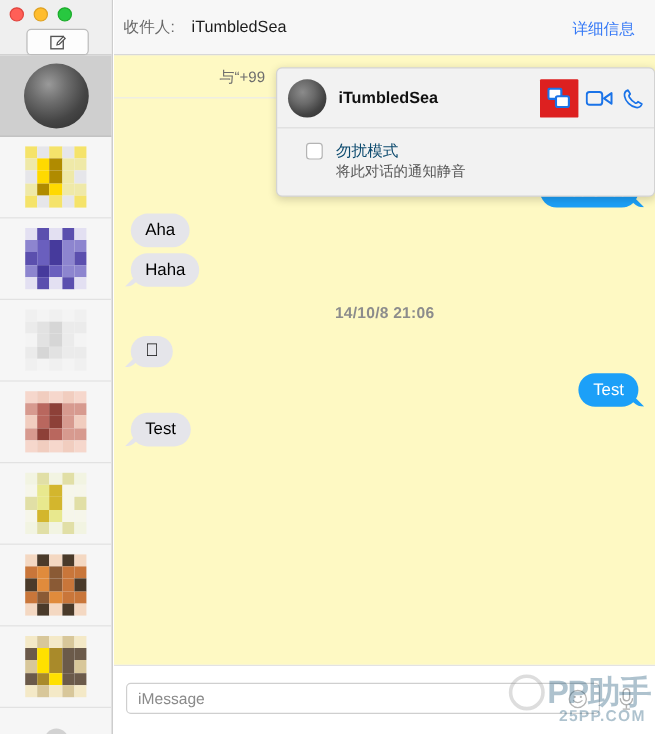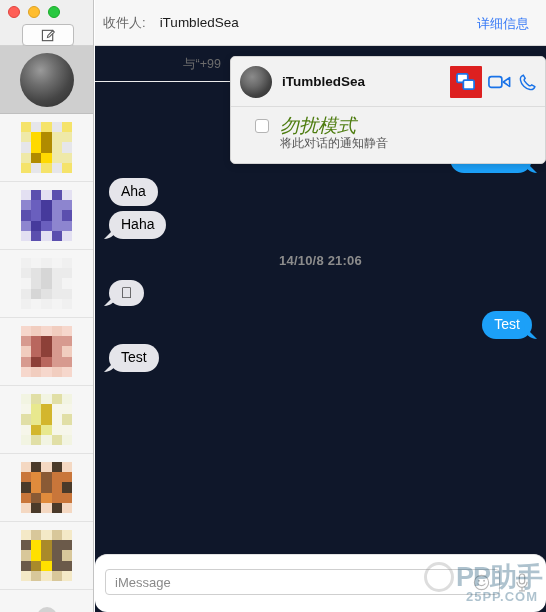--- a/index.html
+++ b/index.html
@@ -80,21 +80,21 @@
     width: 20px; height: 20px; border-radius: 50%; background: #d2d2d2;
   }
   .generic-av::after {
     content: ""; position: absolute; left: 8px; top: 33px;
     width: 38px; height: 34px; border-radius: 19px 19px 0 0; background: #d2d2d2;
   }
 
   
   .main {
     position: absolute; left: 95px; top: 0; right: 0; bottom: 0;
-    background: #0f172a;
+    background: #fef9c3;
   }
   .main-header {
     position: relative;
     height: 46px;
     background: #f7f7f7;
     border-bottom: 1px solid #d8d8d8;
     display: flex; align-items: center;
   }
   .to-label {
     margin-left: 8px;
@@ -173,21 +173,20 @@
     margin-bottom: 10px;
   }
   .read-receipt b { font-weight: bold; color: #7d7d7d; }
 
   
   .composer {
     position: absolute; left: 0; right: 0; bottom: 0;
     height: 58px;
     background: #ffffff;
     border-top: 1px solid #e3e3e3;
-    border-radius: 12px;
   }
   .imessage-field {
     position: absolute; left: 10px; top: 14px;
     width: 395px; height: 26px;
     border: 1px solid #cfcfcf;
     border-radius: 4px;
     background: #ffffff;
     display: flex; align-items: center;
     padding-left: 9px;
     font-size: 13px; color: #8a8a8a;
@@ -244,21 +243,21 @@
   .pop-body { padding: 10px 0 0 24px; display: flex; }
   .pop-check {
     width: 14px; height: 14px;
     border: 1px solid #b4b4b4;
     border-radius: 3px;
     background: #ffffff;
     margin-top: 2px;
     flex: none;
   }
   .pop-texts { margin-left: 11px; }
-  .pop-dnd-title { font-size: 19px; color: #4d7c0f; line-height: 17px; font-style: italic; }
+  .pop-dnd-title { font-size: 13px; color: #0c4a6e; line-height: 17px; }
   .pop-dnd-sub   { font-size: 12px; color: #555555; line-height: 18px; }
 
   
   .watermark {
     position: absolute; right: 4px; bottom: 8px;
     z-index: 60;
     opacity: .33;
     pointer-events: none;
     color: #0c4a6e;
     font-weight: bold;

